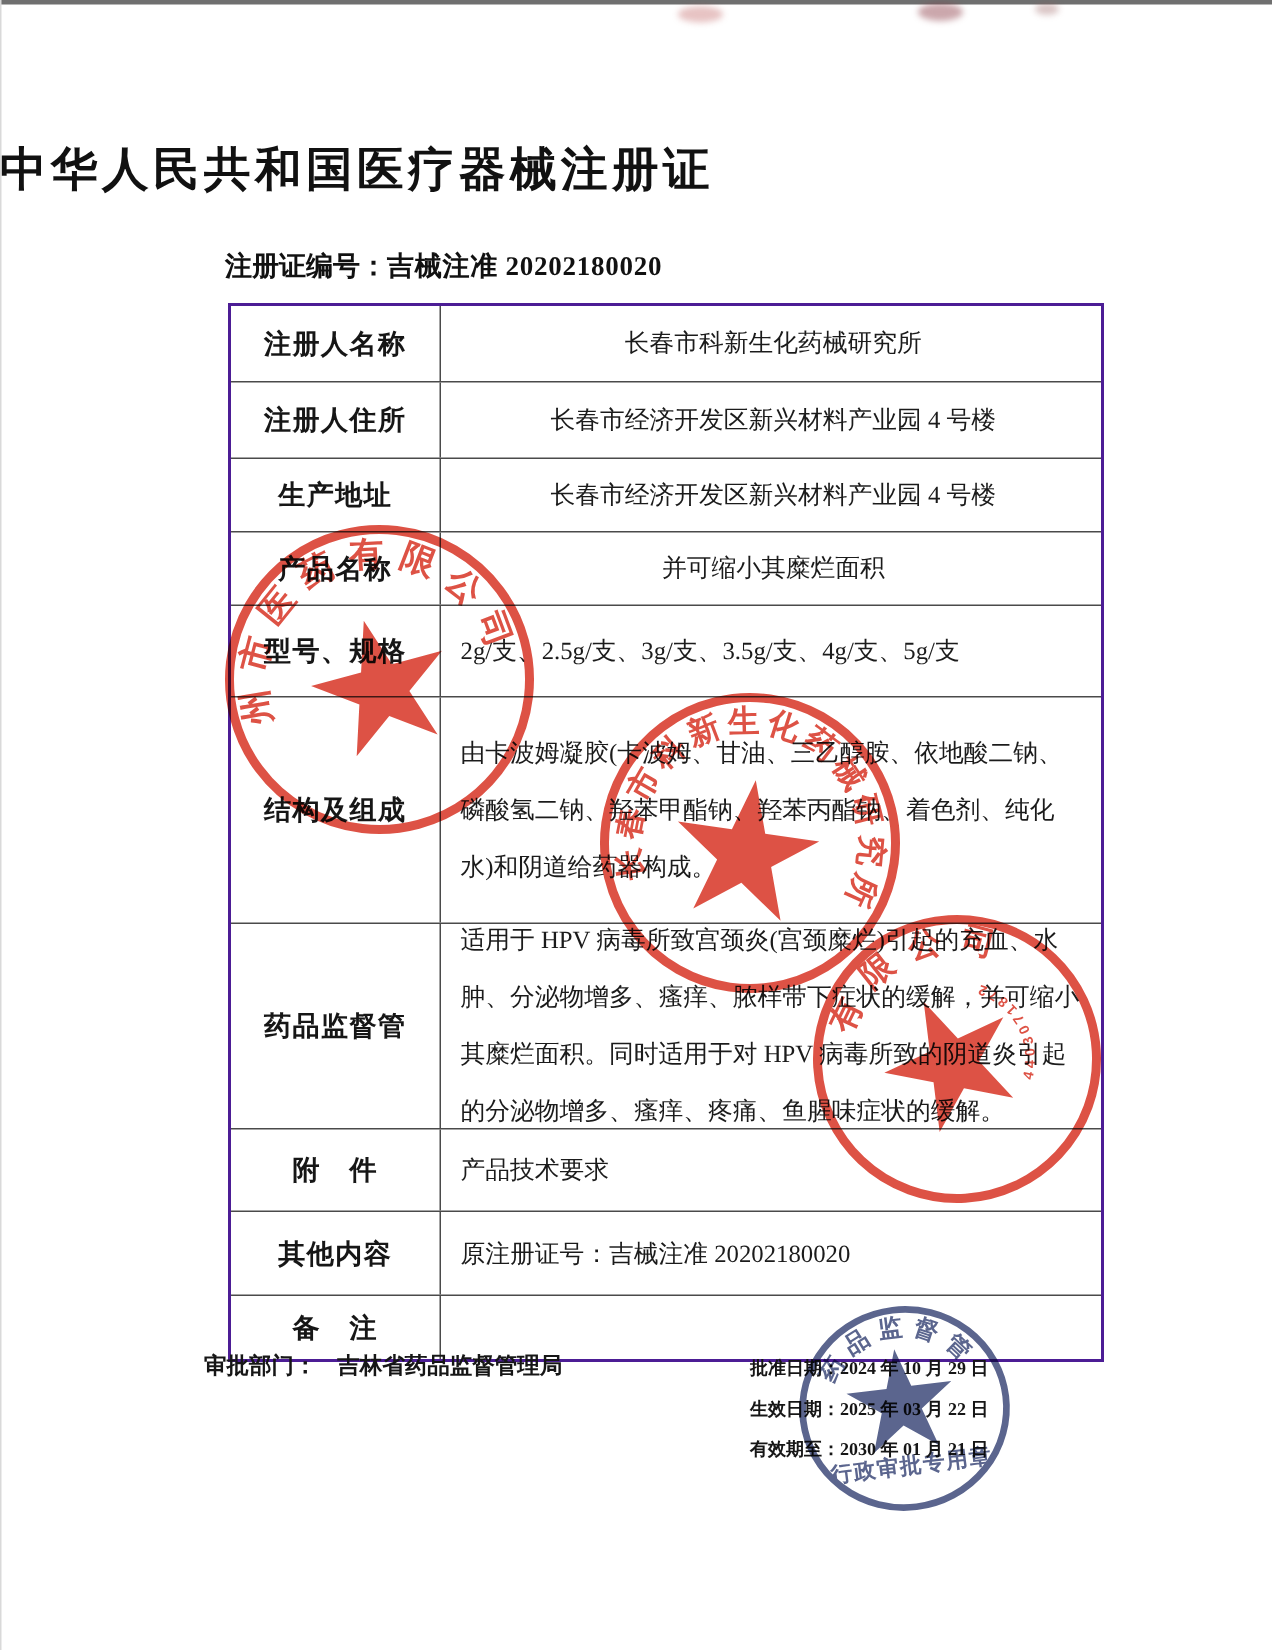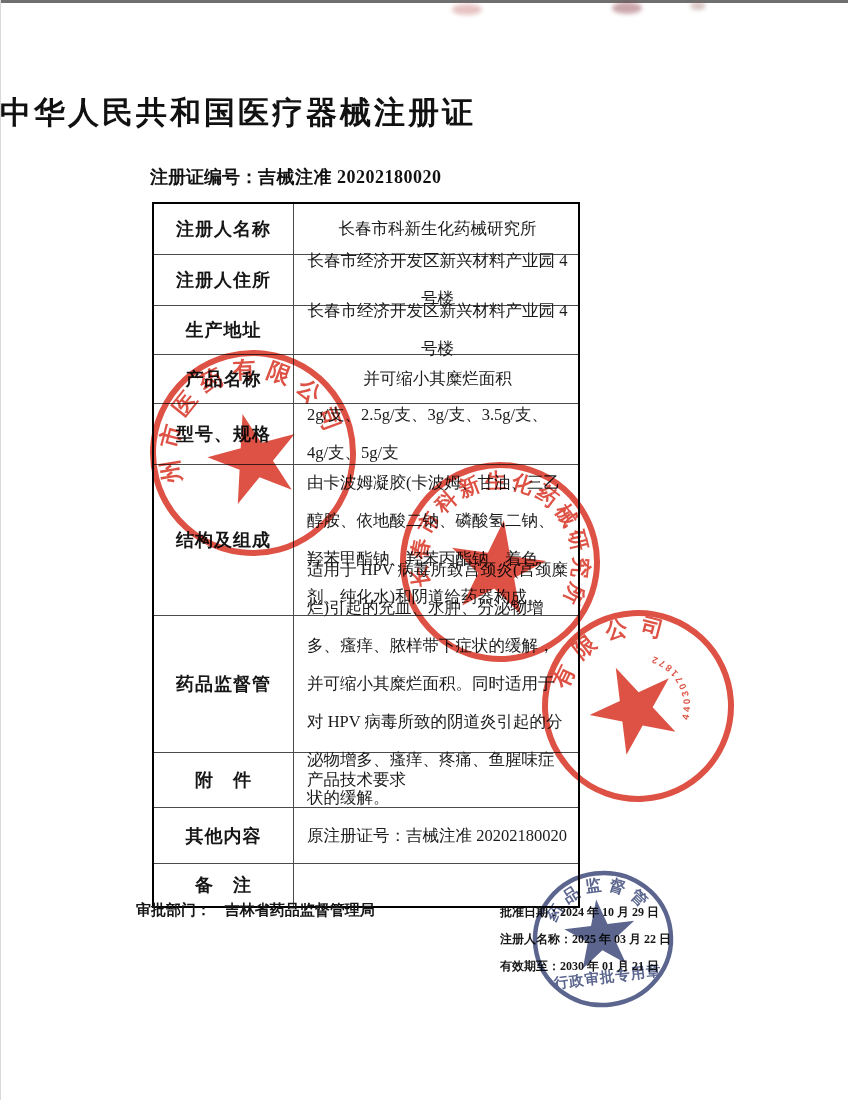--- a/index.html
+++ b/index.html
@@ -17,22 +17,22 @@
   .title{
     position:absolute;left:0;top:92px;width:812px;text-align:left;
     font-size:31px;font-weight:bold;letter-spacing:3px;color:#111;
   }
   .certno{
     position:absolute;left:150px;top:165px;font-size:18px;font-weight:bold;color:#111;
   }
   .certno .num{letter-spacing:.5px;}
 
   .table{
-    position:absolute;left:152px;top:202px;width:428px;
-    border:2px solid #000000;box-sizing:border-box;background:transparent;
+    position:absolute;left:152px;top:202px;width:584px;
+    border:2px solid #4c1d95;box-sizing:border-box;background:transparent;
   }
   .trow{display:flex;border-top:1.5px solid #4a4a4a;}
   .trow:first-child{border-top:none;}
   .tlabel{
     width:140px;flex:0 0 140px;display:flex;align-items:center;justify-content:center;
     font-weight:bold;font-size:18px;letter-spacing:1px;color:#161616;
     border-right:1.5px solid #4a4a4a;box-sizing:border-box;text-align:center;padding:0 6px;
   }
   .tvalue{
     flex:1;display:flex;align-items:center;font-size:16.5px;color:#1b1b1b;
@@ -117,21 +117,21 @@
   <div class="footer-dept">
     <span>审批部门：</span>
     <span class="val">吉林省药品监督管理局</span>
   </div>
 
   <div class="footer-dates">
     <div class="dline">
       <span>批准日期：</span><span>2024 年 10 月 29 日</span>
     </div>
     <div class="dline">
-      <span>注册人名称：</span><span>2025 年 03 月 22 日</span>
+      <span>生效日期：</span><span>2025 年 03 月 22 日</span>
     </div>
     <div class="dline">
       <span>有效期至：</span><span>2030 年 01 月 21 日</span>
     </div>
   </div>
 
   <div class="stamp st-rot-a" style="left:148px;top:348px;width:210px;height:210px;">
     <svg width="210" height="210" viewBox="0 0 210 210">
       <defs>
         <path id="arc1" d="M 33.6,131 A 76,76 0 1 1 176.4,131" fill="none"></path>

